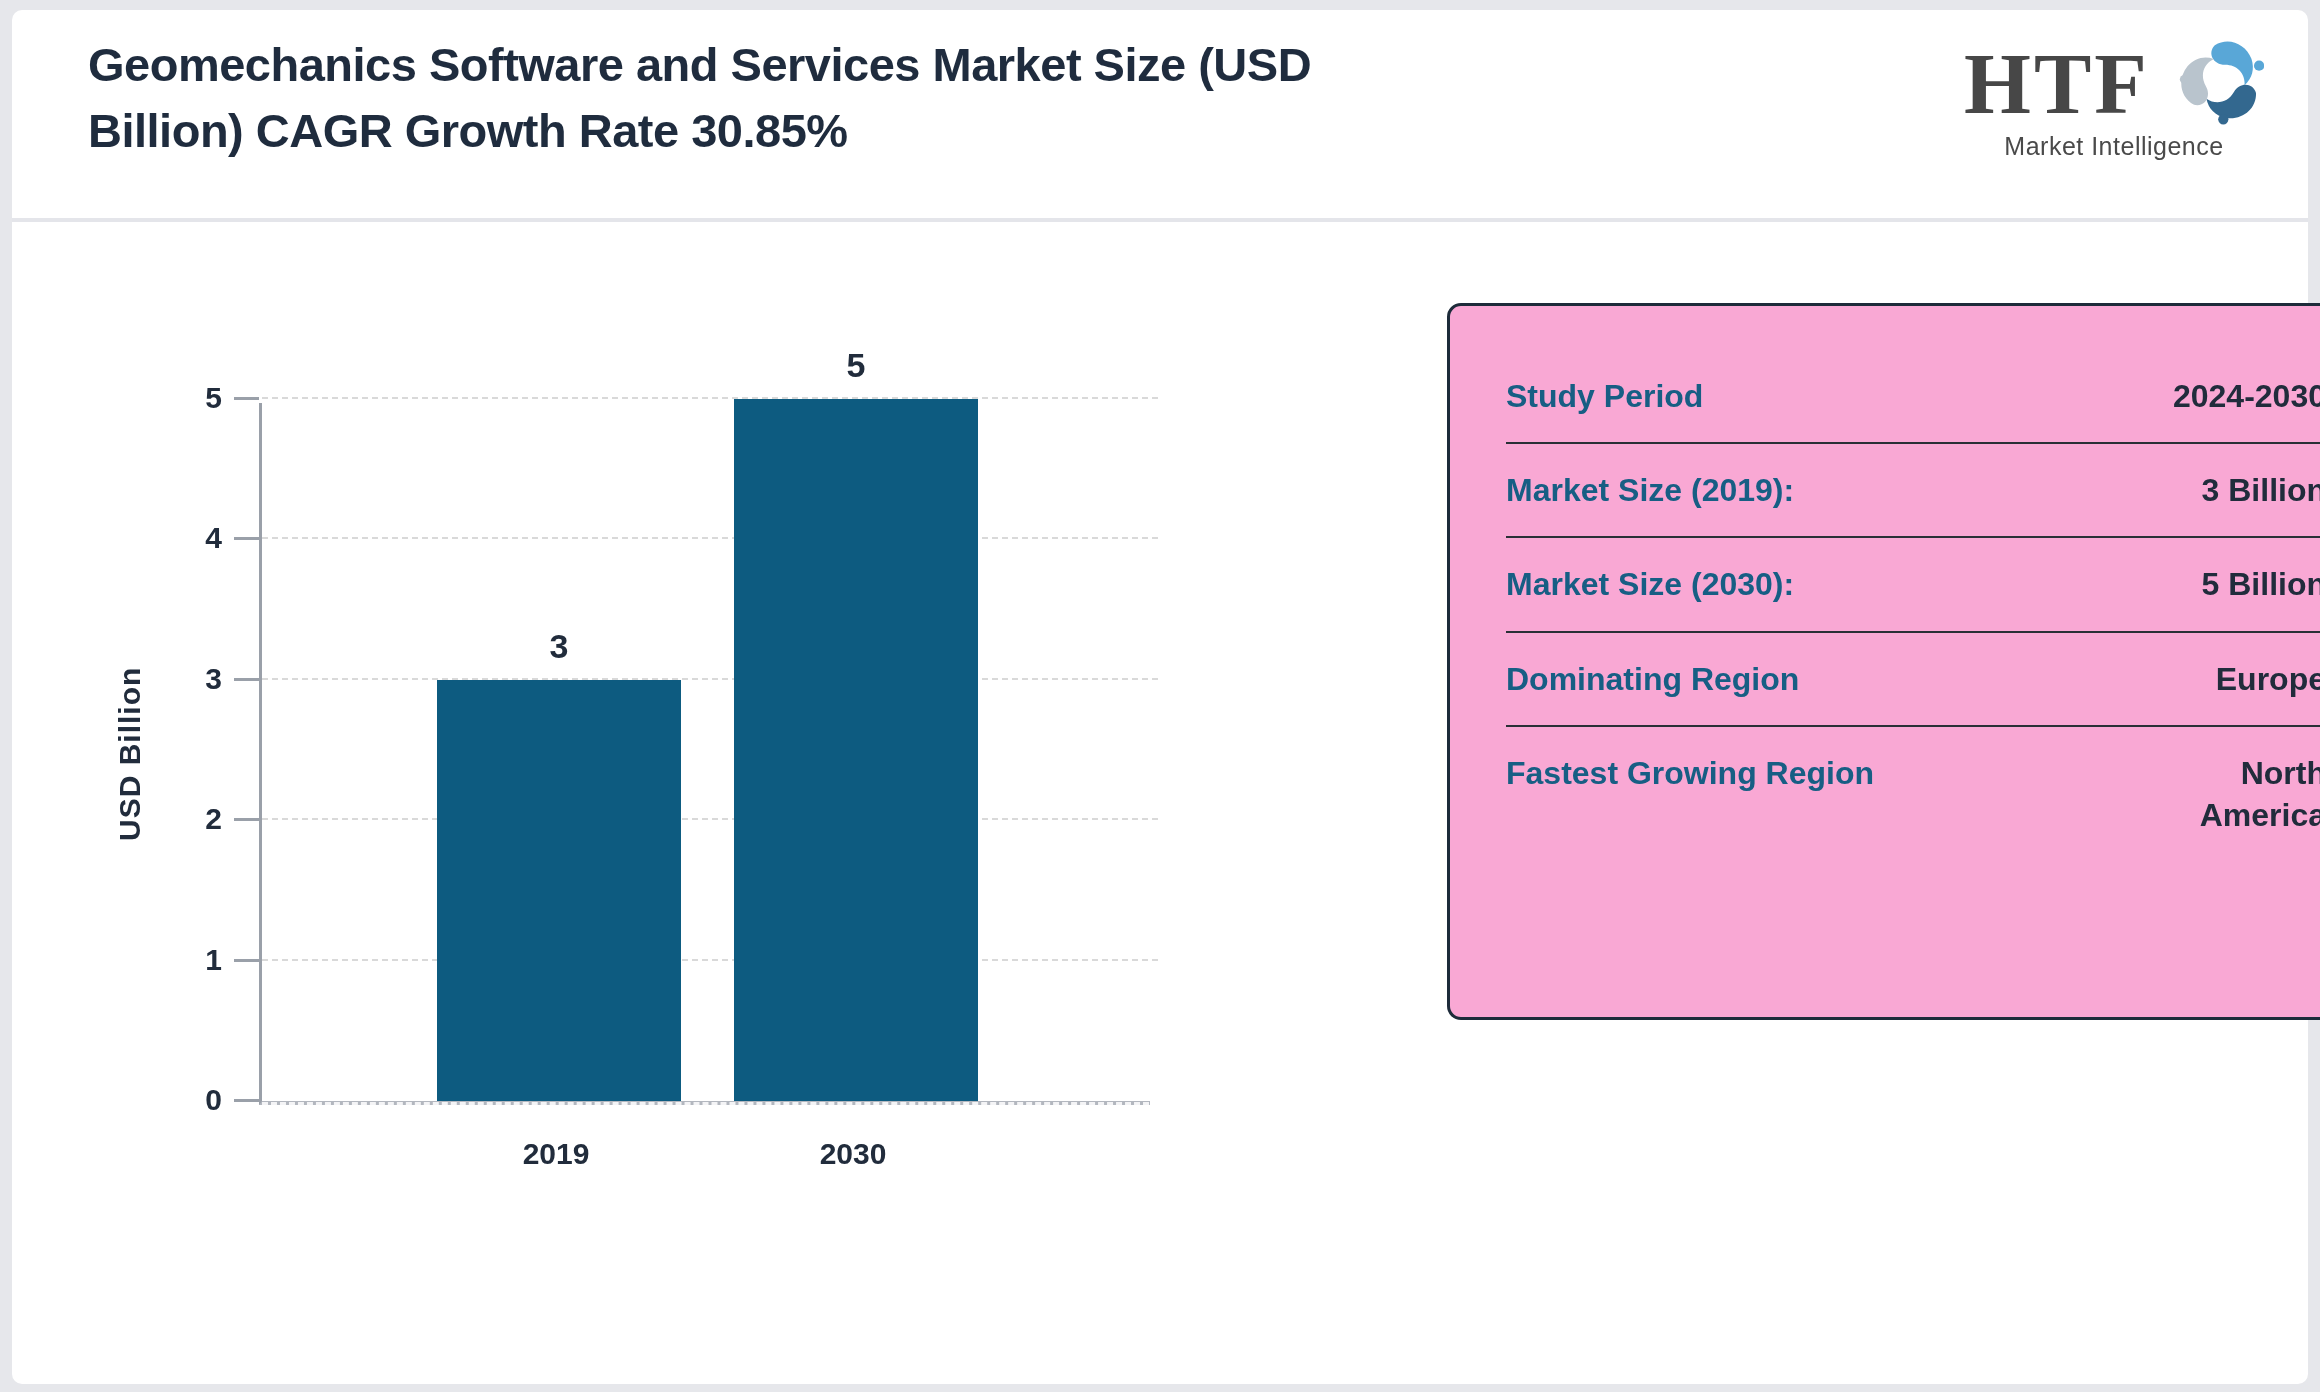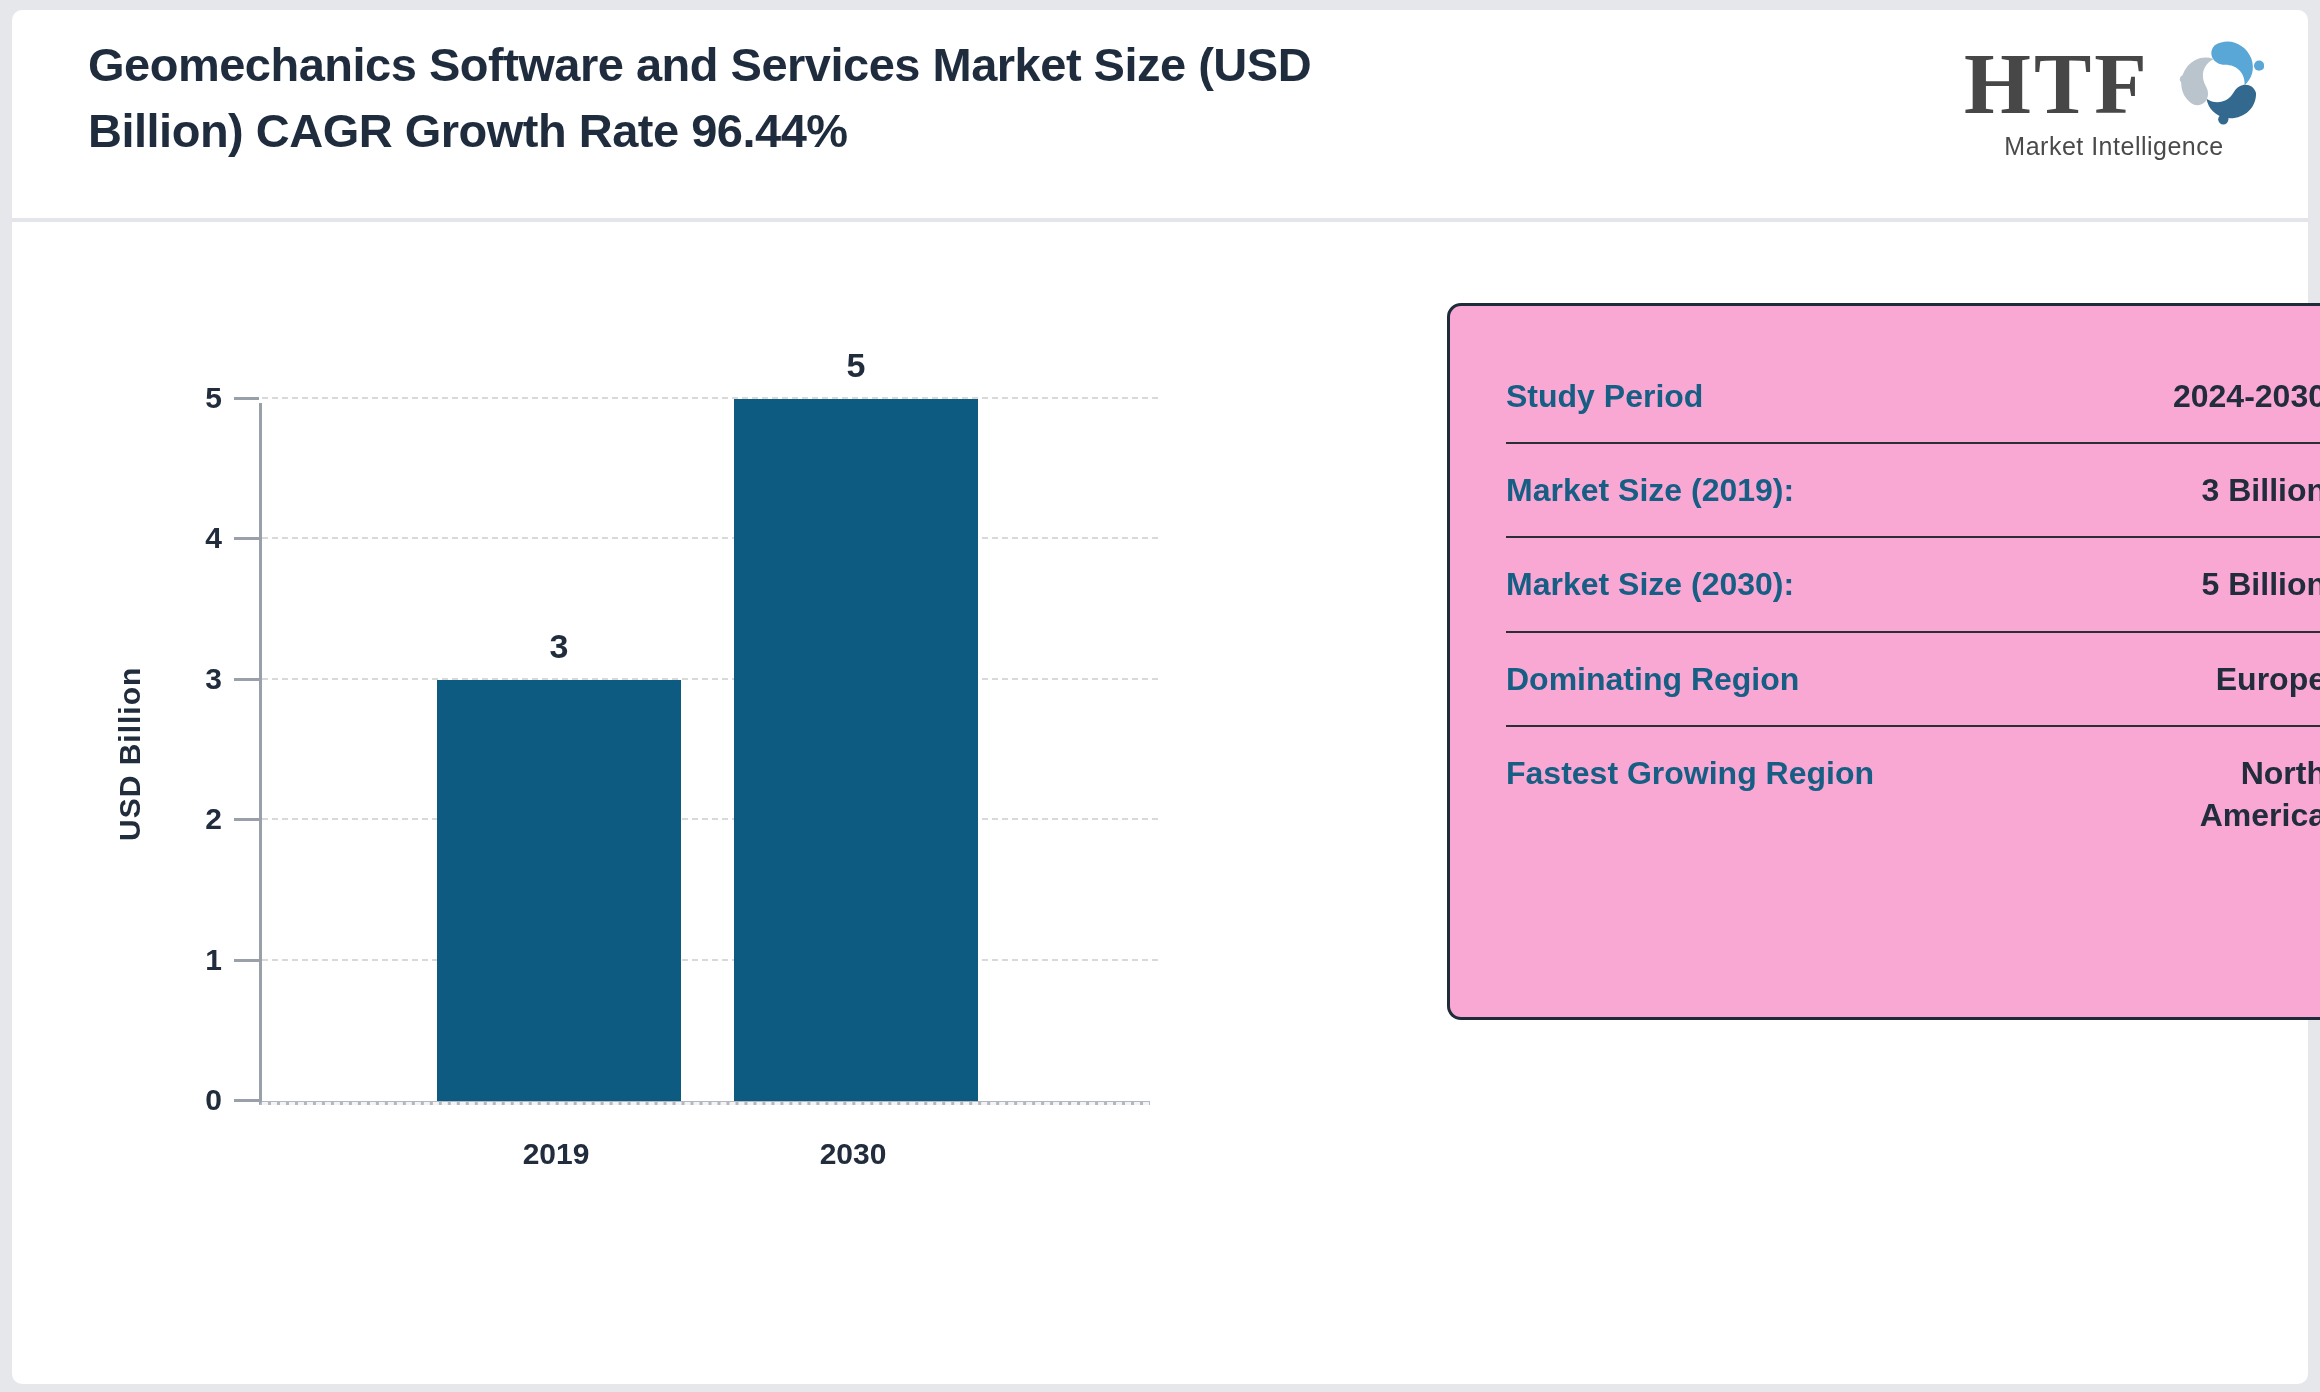--- a/index.html
+++ b/index.html
@@ -88,21 +88,21 @@
   .panel-value{
     width:218px;text-align:right;font-size:32px;font-weight:700;line-height:1.32;
     color:var(--text-dark);
   }
 </style>
 </head>
 <body>
 
 <div class="card">
 
-  <h1 class="page-title">Geomechanics Software and Services Market Size (USD Billion) CAGR Growth Rate 96.44%</h1>
+  <h1 class="page-title">Geomechanics Software and Services Market Size (USD Billion) CAGR Growth Rate 30.85%</h1>
 
   <div class="logo">
     <div class="logo-row">
       <span class="logo-htf">HTF</span>
       <svg class="logo-mark" viewBox="-50 -50 100 100" xmlns="http://www.w3.org/2000/svg">
         <g>
           <path fill="var(--logo-blue)" d="M -8,-42 C 8,-52 28,-44 35,-26 C 39,-14 36,-3 27,5 C 28,-9 18,-19 4,-19 C -10,-19 -17,-33 -8,-42 Z"></path>
           <path fill="var(--logo-dark-blue)" transform="rotate(120)" d="M -8,-42 C 8,-52 28,-44 35,-26 C 39,-14 36,-3 27,5 C 28,-9 18,-19 4,-19 C -10,-19 -17,-33 -8,-42 Z"></path>
           <path fill="var(--logo-gray)" transform="rotate(240)" d="M -8,-42 C 8,-52 28,-44 35,-26 C 39,-14 36,-3 27,5 C 28,-9 18,-19 4,-19 C -10,-19 -17,-33 -8,-42 Z"></path>
           <circle cx="44" cy="-18" r="6" fill="var(--logo-blue)"></circle>

